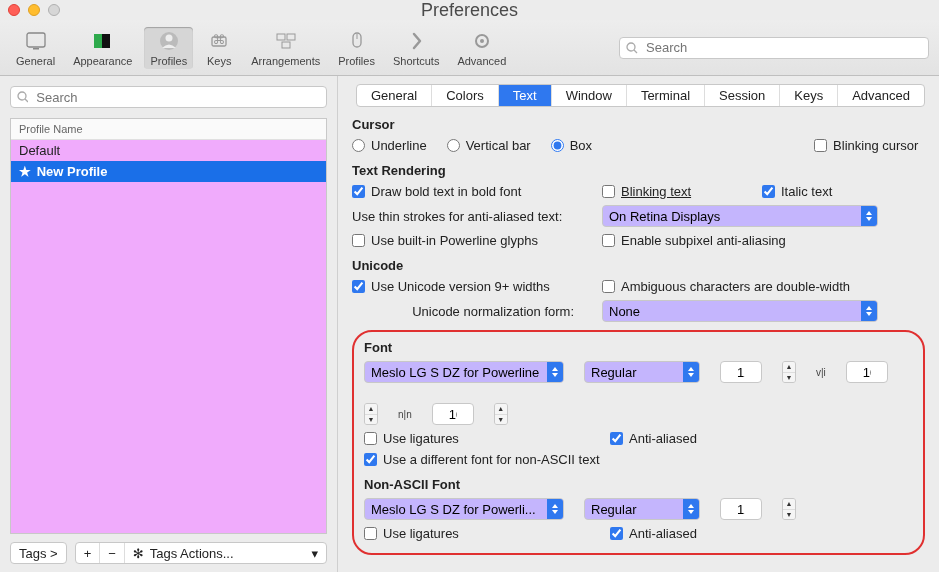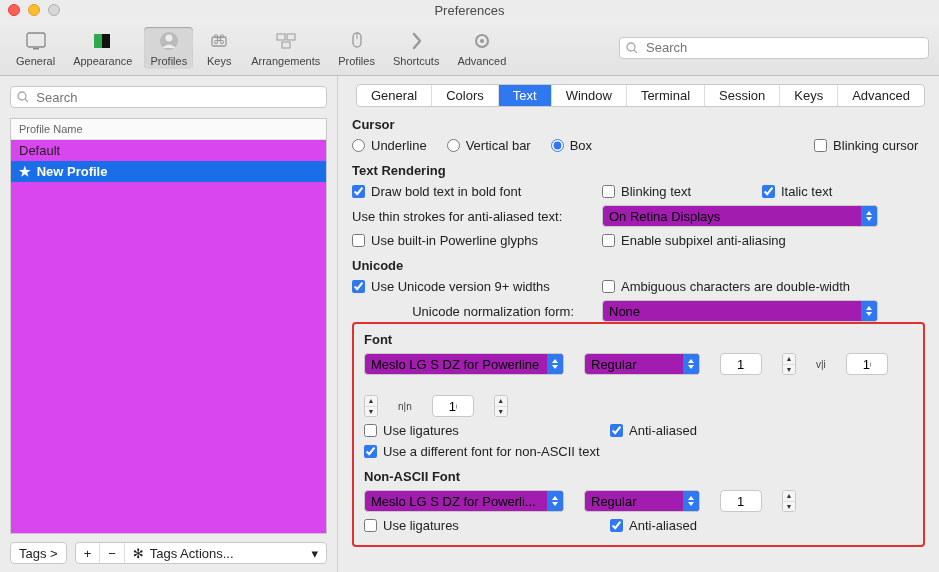--- a/index.html
+++ b/index.html
@@ -6,42 +6,42 @@
 body { margin: 0; padding: 0; background: #ececec; width: 939px; height: 572px; overflow: hidden; color: #222; }
 .window { width: 939px; height: 572px; background: #ececec; }
 
 
 .titlebar { height: 20px; display: flex; align-items: center; padding: 0 8px; position: relative; }
 .traffic { display: flex; gap: 8px; }
 .tl { width: 12px; height: 12px; border-radius: 50%; }
 .tl.close { background: #ff5f57; border: 1px solid #e14138; }
 .tl.min { background: #ffbd2e; border: 1px solid #dfa023; }
 .tl.max { background: #d6d6d6; border: 1px solid #b0b0b0; }
-.title { position: absolute; left: 0; right: 0; text-align: center; font-size: 13px; color: #4a4a4a; pointer-events: none; }
+.title { position: absolute; left: 0; right: 0; text-align: center; font-size: 18px; color: #4a4a4a; pointer-events: none; }
 
 
 .toolbar { height: 56px; border-bottom: 1px solid #bfbfbf; display: flex; align-items: center; padding: 0 10px; gap: 6px; background: linear-gradient(#ededed,#e3e3e3); }
 .tbitem { display: flex; flex-direction: column; align-items: center; gap: 2px; padding: 2px 6px; border-radius: 4px; }
 .tbitem.selected { background: #d6d6d6; box-shadow: inset 0 1px 1px rgba(0,0,0,0.25); }
 .tbitem .tbicon { width: 28px; height: 24px; display: flex; align-items: center; justify-content: center; color: #555; }
 .tbitem .lbl { font-size: 11px; color: #444; }
 .tbspacer { flex: 1; }
 .searchwrap { width: 310px; height: 22px; border: 1px solid #c8c8c8; border-radius: 4px; background: #fff; display: flex; align-items: center; padding: 0 6px; gap: 6px; color: #888; }
 .searchwrap svg { flex-shrink: 0; }
 .searchwrap input { border: none; outline: none; width: 100%; font-size: 13px; background: transparent; }
 
 
 .body { display: flex; height: calc(572px - 20px - 56px); }
 .left { width: 338px; border-right: 1px solid #cfcfcf; display: flex; flex-direction: column; }
 .right { flex: 1; padding: 8px 14px 0 14px; overflow: hidden; }
 
 
 .lsearch { margin: 10px; height: 22px; border: 1px solid #c8c8c8; border-radius: 4px; background: #fff; display: flex; align-items: center; padding: 0 6px; gap: 6px; color: #888; }
 .lsearch input { border: none; outline: none; width: 100%; font-size: 13px; background: transparent; }
-.profilelist { margin: 0 10px; border: 1px solid #c8c8c8; background: #d946ef; flex: 1; overflow: auto; }
+.profilelist { margin: 0 10px; border: 1px solid #c8c8c8; background: #f0abfc; flex: 1; overflow: auto; }
 .plhead { font-size: 11px; color: #666; padding: 4px 8px; border-bottom: 1px solid #e0e0e0; background: #fafafa; }
 .plrow { padding: 3px 8px; }
 .plrow.sel { background: #1a6fe8; color: #fff; display: flex; align-items: center; gap: 6px; font-weight: 600; }
 .leftfoot { display: flex; align-items: stretch; padding: 8px 10px; gap: 8px; }
 .tagbtn { border: 1px solid #c8c8c8; border-radius: 4px; background: #fff; padding: 2px 8px; height: 22px; display: flex; align-items: center; }
 .seg { display: flex; border: 1px solid #c8c8c8; border-radius: 4px; overflow: hidden; height: 22px; background: #fff; flex: 1; }
 .seg > div { display: flex; align-items: center; justify-content: center; padding: 0 8px; border-right: 1px solid #ddd; }
 .seg > div:last-child { border-right: none; flex: 1; justify-content: flex-start; gap: 6px; }
 
 
@@ -52,33 +52,33 @@
 .tab.sel { background: #2f78ef; color: #fff; }
 
 
 .sect { margin-top: 10px; }
 .sect h4 { margin: 0 0 6px 0; font-size: 13px; font-weight: 700; color: #222; }
 .row { display: flex; align-items: center; gap: 20px; flex-wrap: wrap; }
 .row.mt { margin-top: 6px; }
 label.radio, label.check { display: inline-flex; align-items: center; gap: 6px; cursor: pointer; }
 .radio input, .check input { margin: 0; }
 
-select.mac { -webkit-appearance: none; appearance: none; background: #a21caf; border: 1px solid #c8c8c8; border-radius: 4px; padding: 2px 6px; height: 22px; }
+select.mac { -webkit-appearance: none; appearance: none; background: #c4b5fd; border: 1px solid #c8c8c8; border-radius: 4px; padding: 2px 6px; height: 22px; }
 .selectwrap { position: relative; display: inline-block; }
 .selectwrap .arrows { position: absolute; right: 1px; top: 1px; width: 16px; height: 20px; background: #2f78ef; border-radius: 0 3px 3px 0; display: flex; flex-direction: column; align-items: center; justify-content: center; }
 .selectwrap .arrows::before { content: ""; border-left: 3px solid transparent; border-right: 3px solid transparent; border-bottom: 4px solid #fff; margin-bottom: 2px; }
 .selectwrap .arrows::after { content: ""; border-left: 3px solid transparent; border-right: 3px solid transparent; border-top: 4px solid #fff; }
 .selectwrap select.mac { padding-right: 22px; }
 input.spin { width: 42px; height: 22px; border: 1px solid #c8c8c8; border-radius: 4px; padding: 0 16px; text-align: left; }
 .stepper { display: inline-flex; flex-direction: column; width: 14px; height: 22px; border: 1px solid #c8c8c8; border-radius: 3px; overflow: hidden; }
 .stepper div { flex:1; display:flex; align-items:center; justify-content:center; font-size:7px; color:#333; background:#f5f5f5; }
 .stepper div:first-child { border-bottom:1px solid #ddd; }
 .tiny { font-size: 10px; color: #444; }
 
-.hlbox { border: 2px solid #e03030; border-radius: 4px; padding: 8px 10px 12px 10px; }
+.hlbox { border: 2px solid #e03030; border-radius: 20px; padding: 8px 10px 12px 10px; margin-top: 8px; }
 input[type="radio"], input[type="checkbox"] { accent-color: #2f78ef; }
 </style>
 </head>
 <body>
 
 <div class="window">
   <div class="titlebar">
     <div class="traffic">
       <div class="tl close"></div>
       <div class="tl min"></div>
@@ -244,21 +244,21 @@
         </div>
       </div>
 
       <div class="sect">
         <h4>Text Rendering</h4>
         <div class="row">
           <label class="check" style="width:230px;">
               <input type="checkbox" checked="" style="">
               <span>Draw bold text in bold font</span>
             </label>
-          <label class="check" style="width:140px;">
+          <label class="check" style="width:140px;text-decoration:underline;">
               <input type="checkbox" style="">
               <span>Blinking text</span>
             </label>
           <label class="check">
               <input type="checkbox" checked="" style="">
               <span>Italic text</span>
             </label>
         </div>
         <div class="row mt">
           <span style="width:230px;">Use thin strokes for anti-aliased text:</span>

